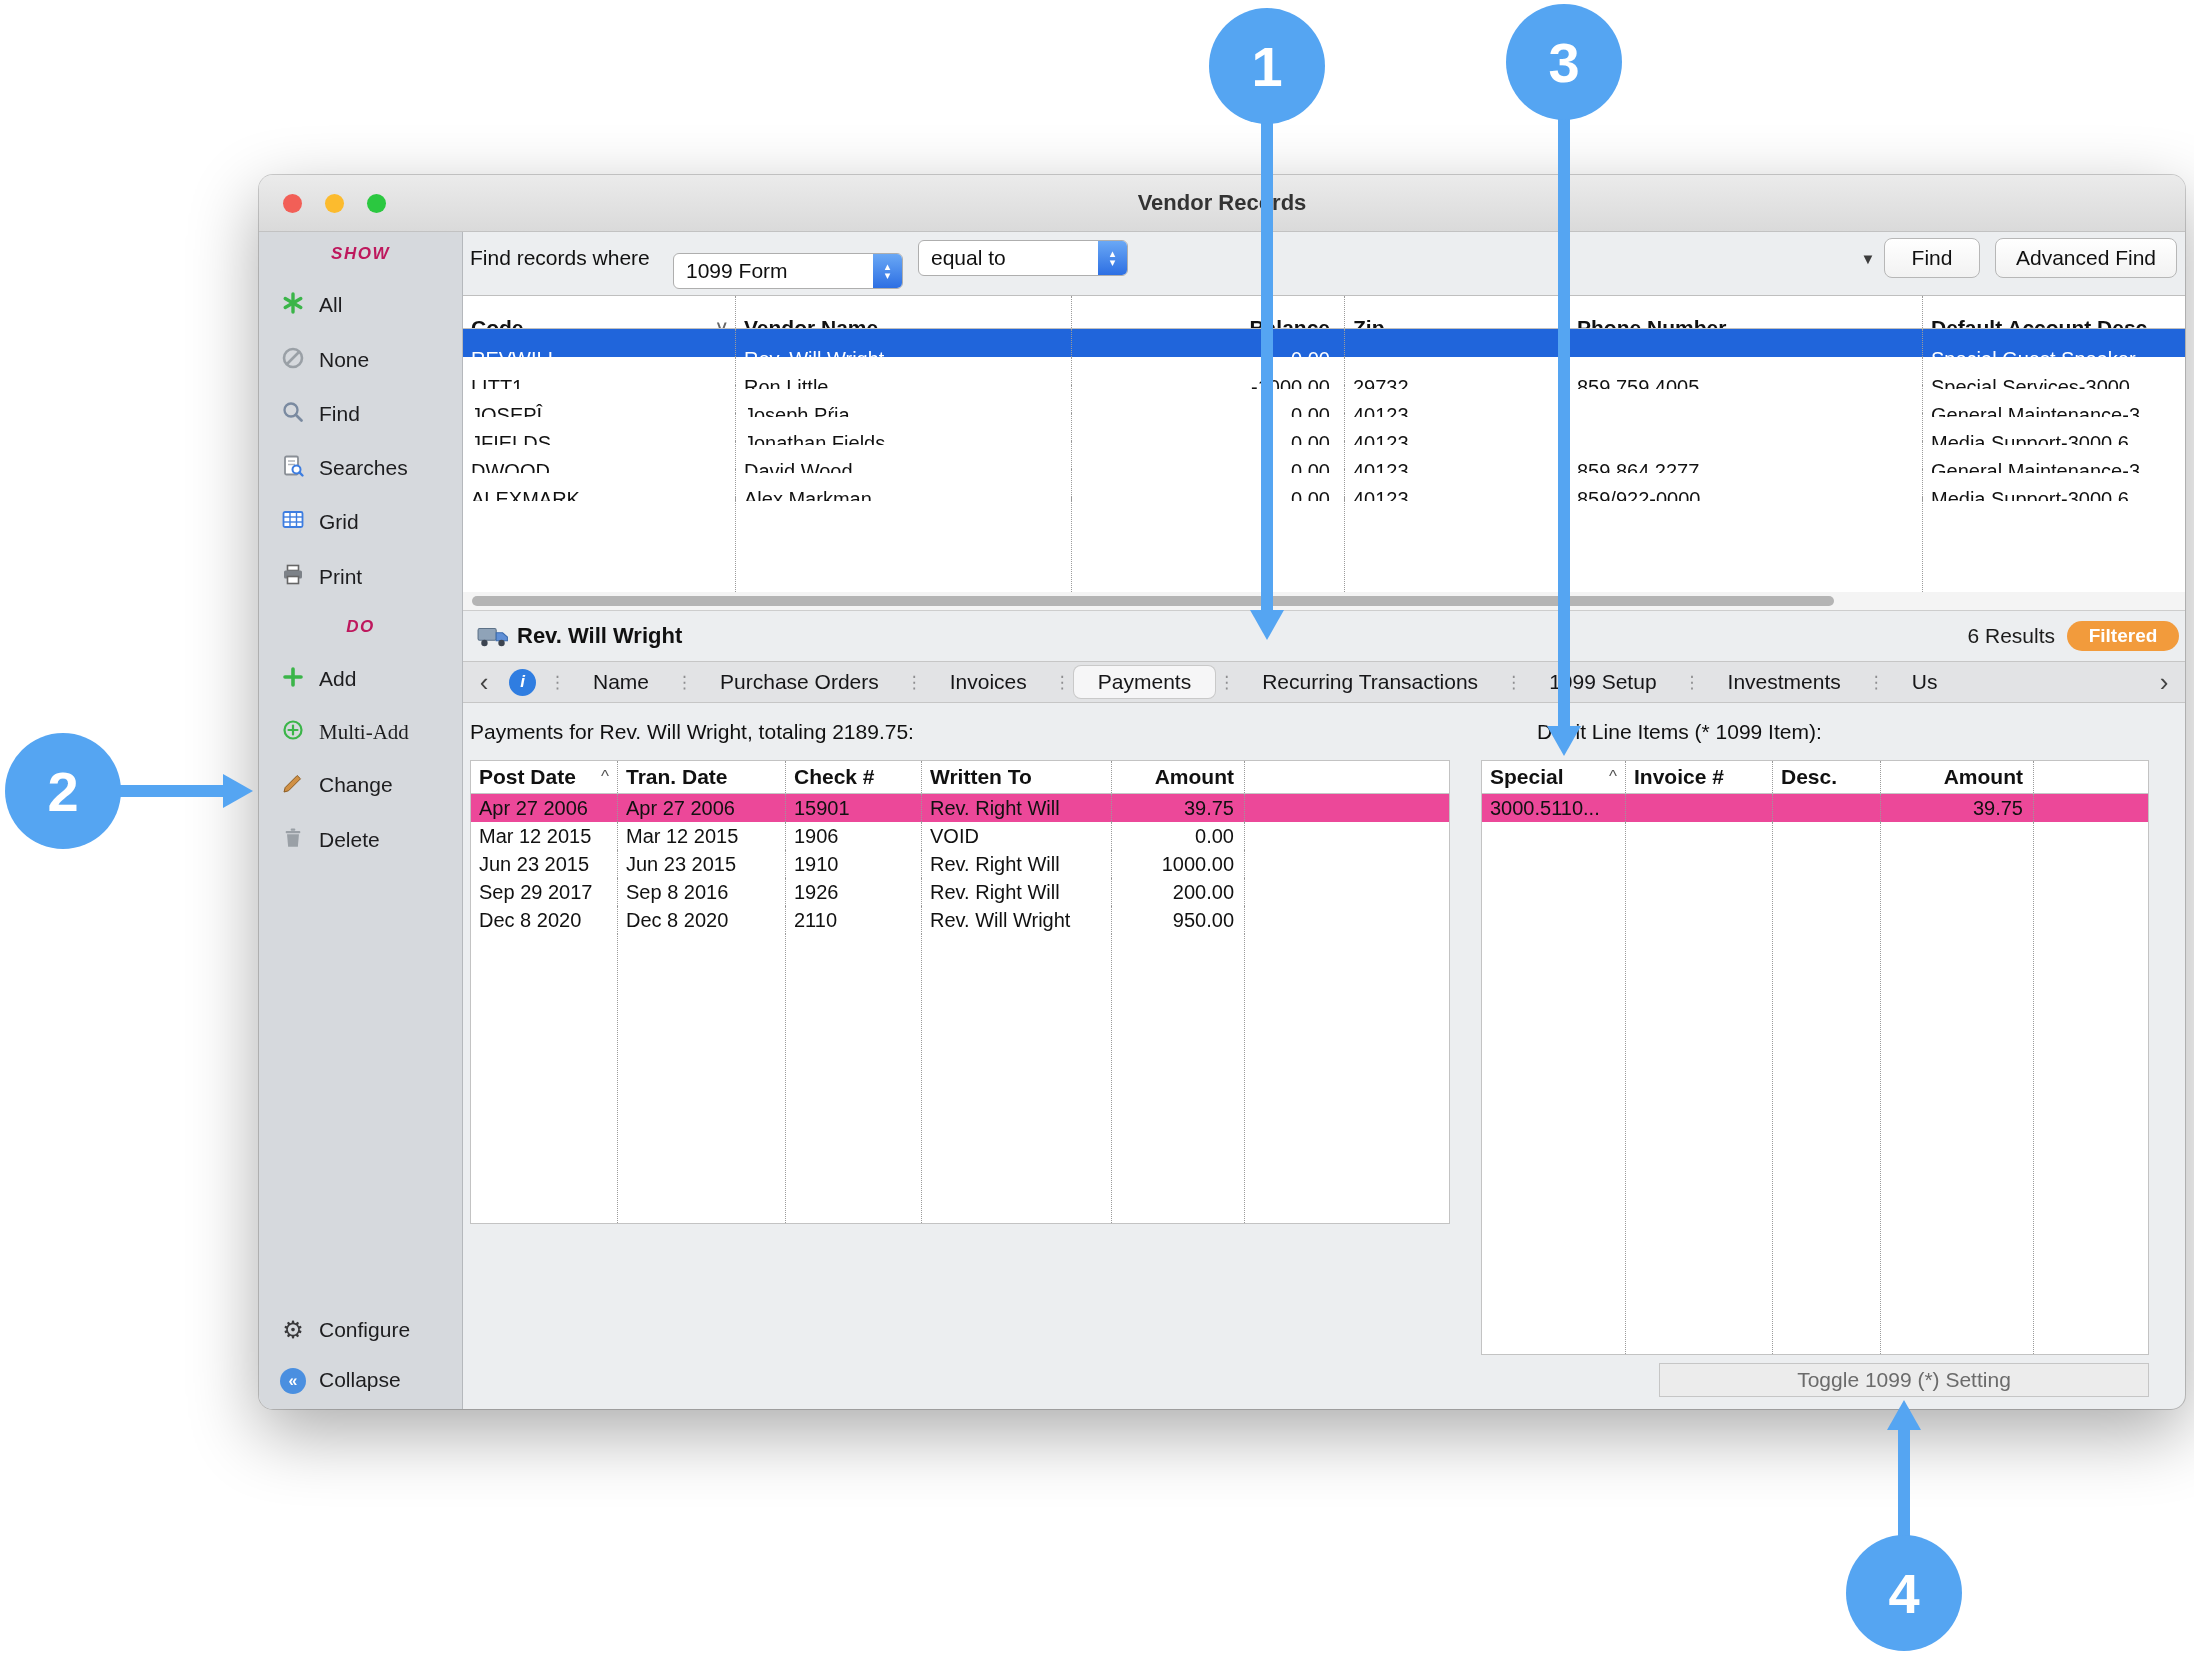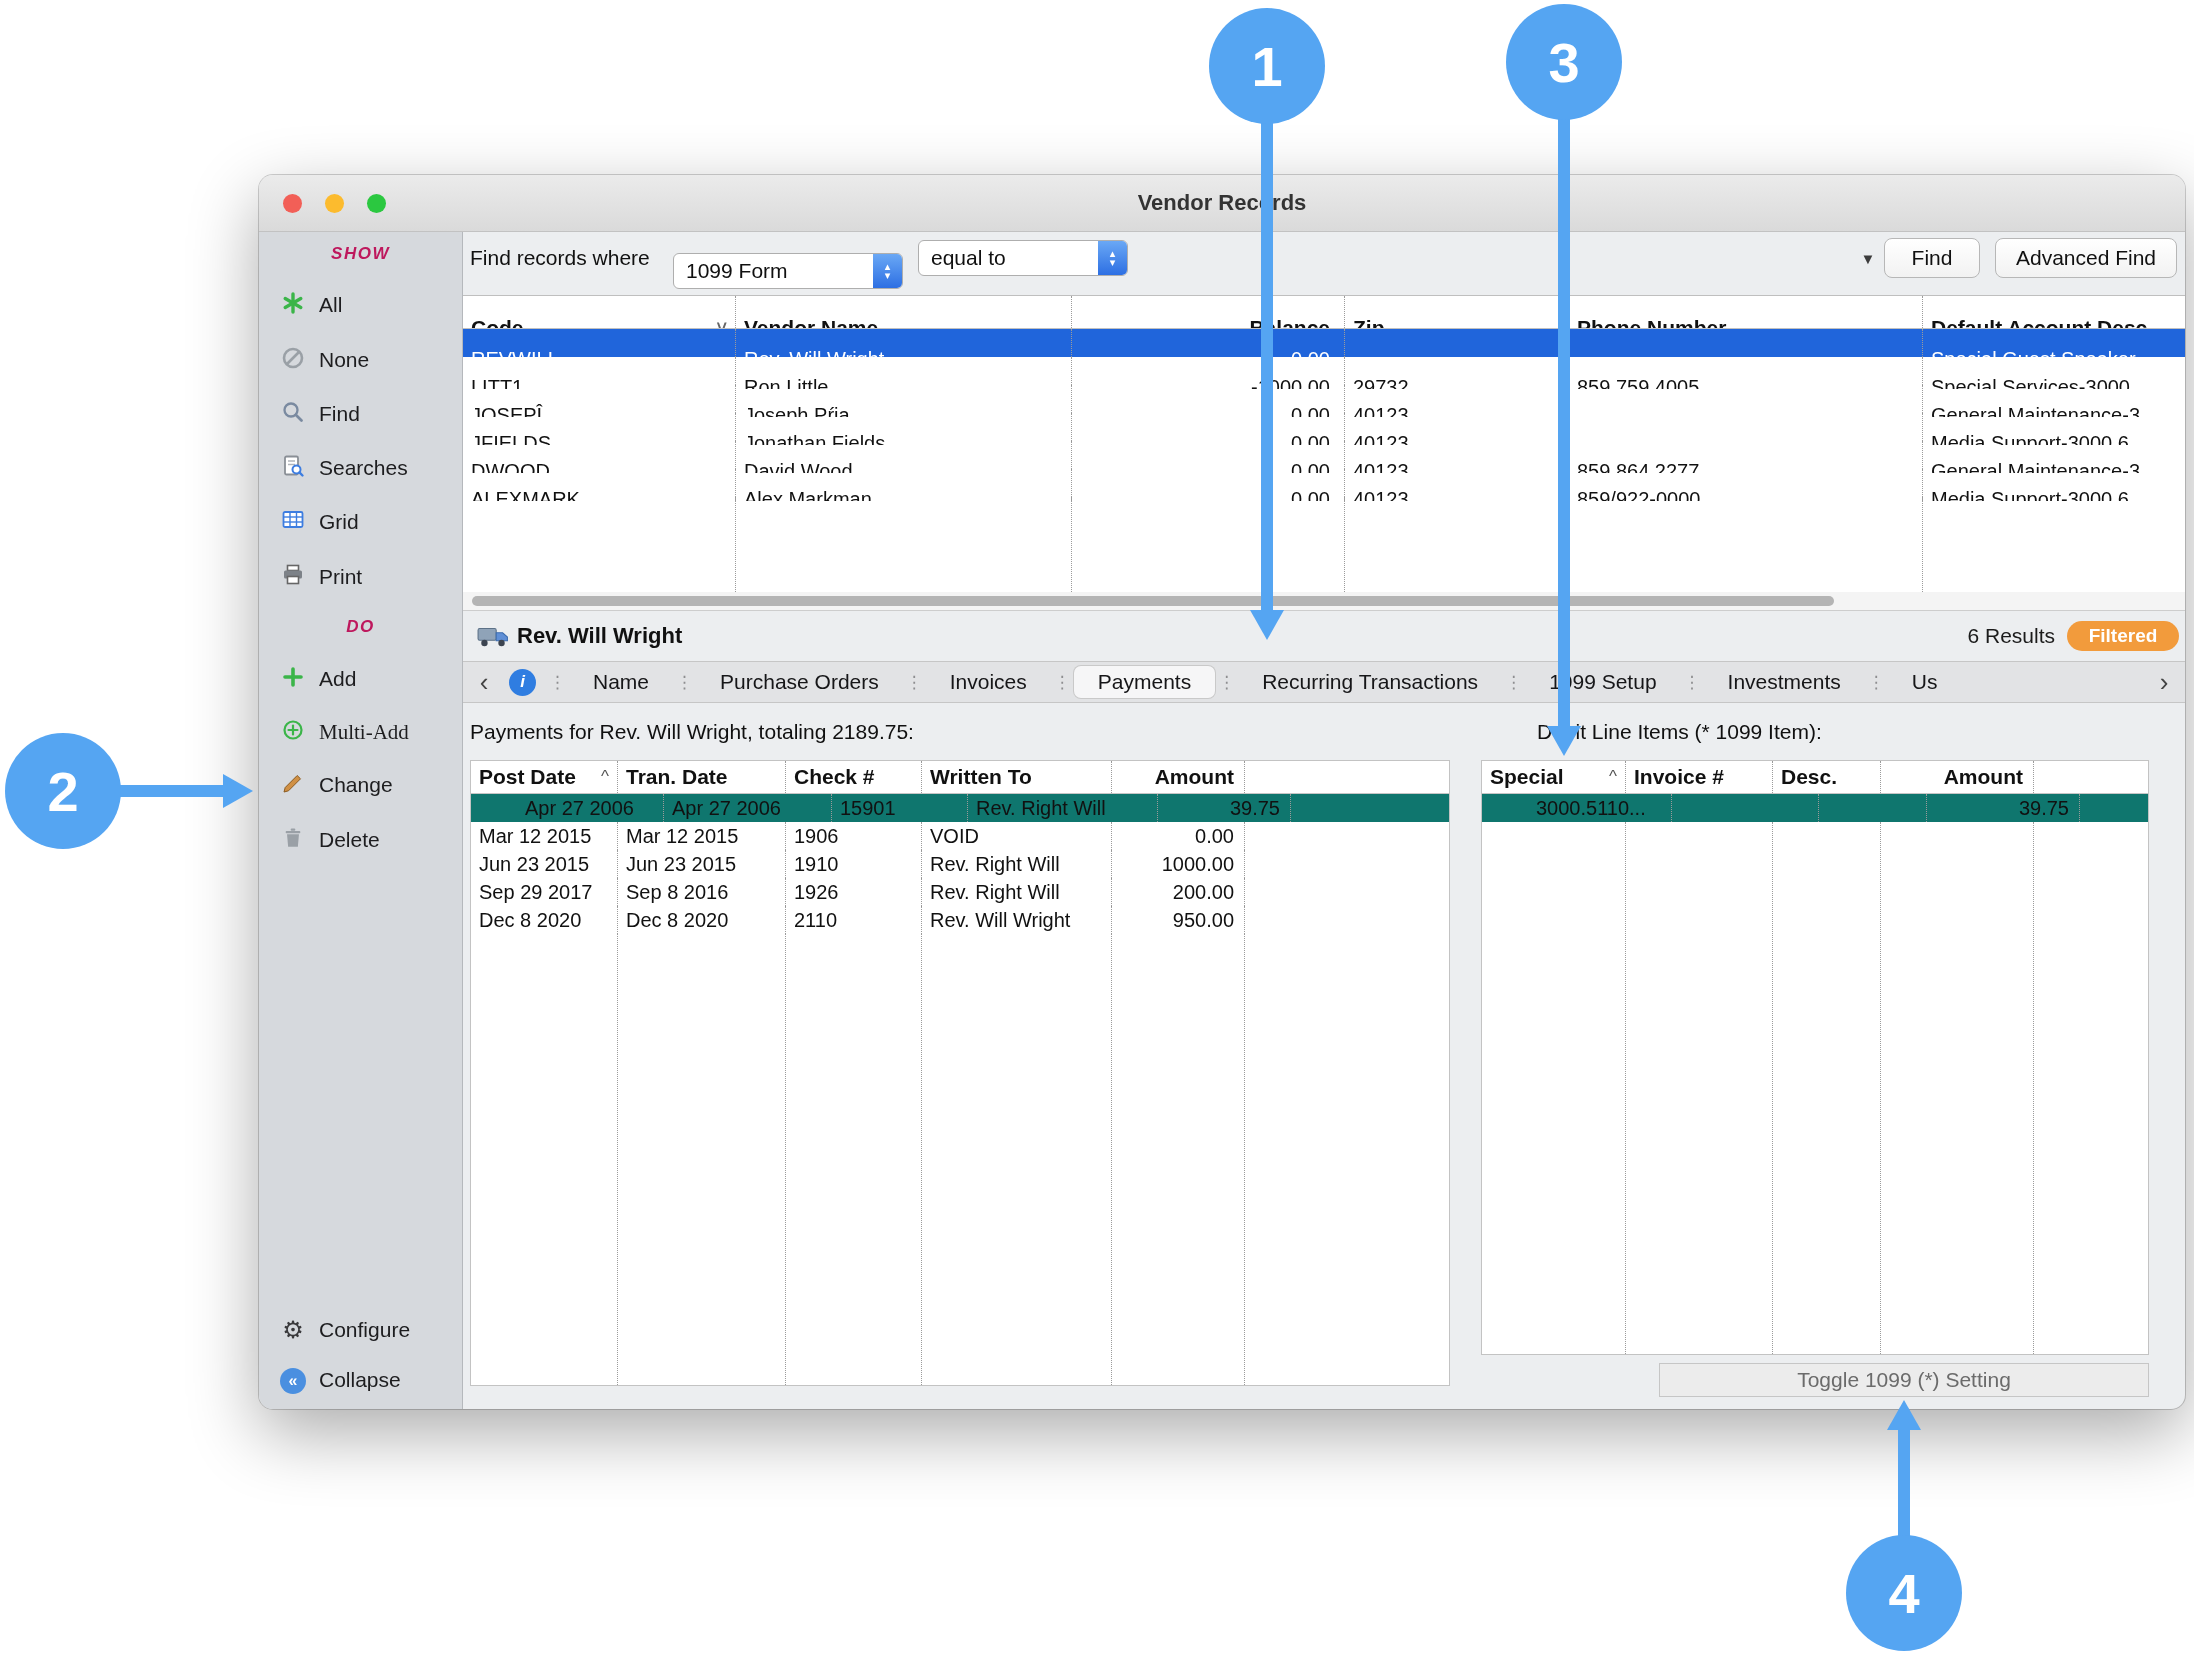--- a/index.html
+++ b/index.html
@@ -92,21 +92,21 @@
   
   .panel-title{position:absolute;font-size:21px;color:#101010;white-space:nowrap;}
   .ptable{position:absolute;background:#fff;border:1px solid #c3c3c3;box-sizing:border-box;
           display:flex;flex-direction:column;}
   .pay-grid{display:grid;grid-template-columns:146px 168px 136px 190px 133px 1fr;}
   .deb-grid{display:grid;grid-template-columns:143px 147px 108px 153px 1fr;}
   .phead{height:32px;line-height:32px;font-weight:bold;font-size:21px;border-bottom:1px solid #c6c6c6;}
   .prow{height:28px;line-height:28px;font-size:20px;}
   .pcell{padding:0 8px;white-space:nowrap;overflow:hidden;box-sizing:border-box;}
   .pay-grid > .pcell + .pcell, .deb-grid > .pcell + .pcell{border-left:1px dotted #9b9b9b;}
-  .prow.hl{background:#0f766e;padding-left:46px;}
+  .prow.hl{background:#ec4899;}
   .pfill{flex:1;}
   .hdr-sort{display:flex;}
   .hdr-sort .sortg{margin-left:auto;color:#555;font-size:17px;font-weight:normal;}
   .amt{text-align:right;padding-right:10px;}
   .toggle-btn{position:absolute;left:1400px;top:1188px;width:490px;height:34px;background:#ececec;
               border:1px solid #c6c6c6;box-sizing:border-box;color:#6b6b6b;font-size:21px;
               display:flex;align-items:center;justify-content:center;}
 
   
   .callout{position:absolute;width:116px;height:116px;border-radius:50%;background:#55a5f2;color:#fff;
@@ -393,21 +393,21 @@
       <span class="tab">1099 Setup</span>
       <span class="tb-sep">⋮</span>
       <span class="tab">Investments</span>
       <span class="tb-sep">⋮</span>
       <span class="tab">Us</span>
       <span class="tb-chev tb-fwd">›</span>
     </div>
 
     <div class="panel-title" style="left:211px;top:545px;">Payments for Rev. Will Wright, totaling 2189.75:</div>
 
-    <div class="ptable" style="left:211px;top:585px;width:980px;height:626px;">
+    <div class="ptable" style="left:211px;top:585px;width:980px;height:464px;">
       <div class="pay-grid phead">
         <div class="pcell hdr-sort">
             <span>Post Date</span>
             <span class="sortg">^</span>
           </div>
         <div class="pcell">Tran. Date</div>
         <div class="pcell">Check #</div>
         <div class="pcell">Written To</div>
         <div class="pcell amt">Amount</div>
         <div class="pcell"></div>

